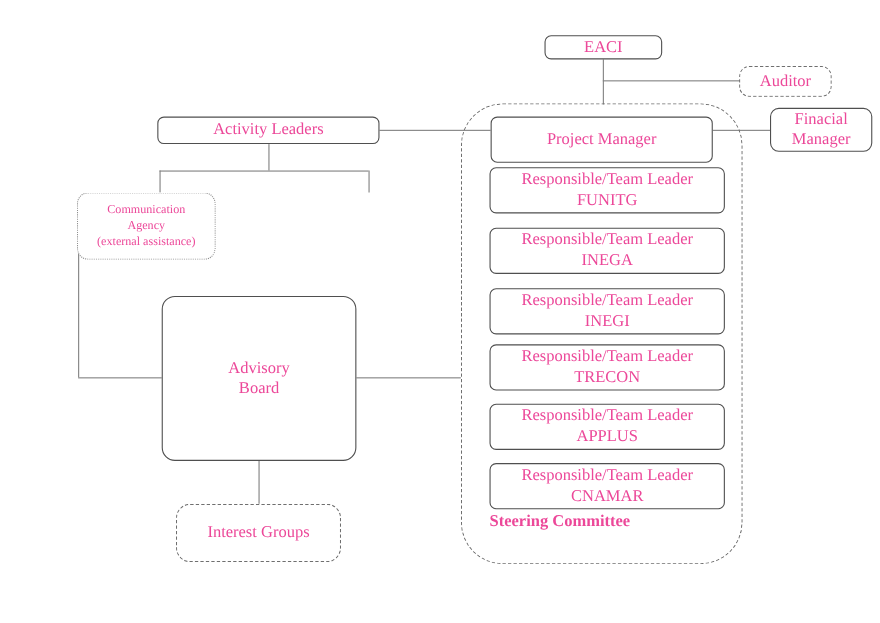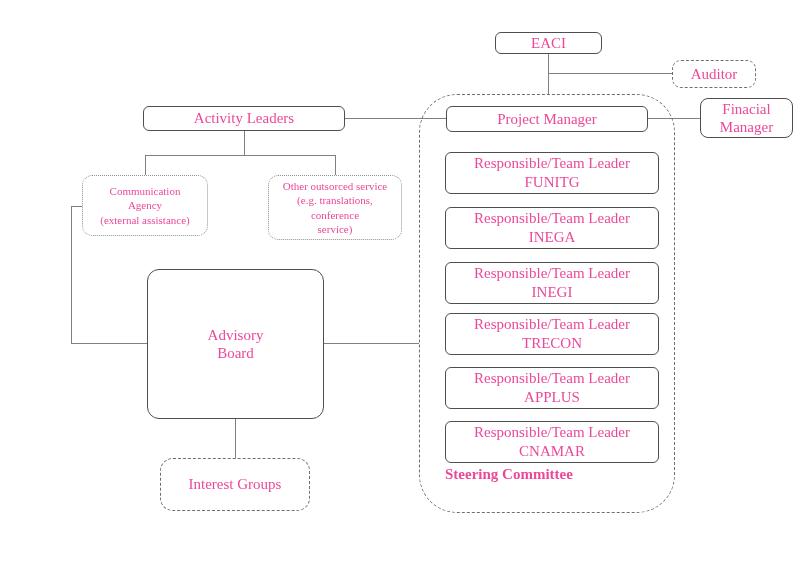--- a/index.html
+++ b/index.html
@@ -29,23 +29,23 @@
   .dashdot{border:1px dashed #6f6f6f;}
   .dotted{border:1px dotted #8f8f8f;font-size:11px;line-height:1.3;}
   .line{position:absolute;background:#808080;}
   .h{height:1px;}
   .v{width:1px;}
 
   
   .eaci              {left:455px;top:32px;width:107px;height:22px;}
   .auditor           {left:632px;top:60px;width:84px;height:28px;border-radius:9px;}
   .activity-leaders  {left:103px;top:106px;width:202px;height:25px;}
-  .project-manager   {left:406px;top:106px;width:202px;height:26px;}
+  .project-manager   {left:406px;top:106px;width:202px;height:42px;}
   .financial-manager {left:660px;top:98px;width:93px;height:40px;border-radius:8px;text-align:center;}
-  .comm-agency       {left:42px;top:175px;width:126px;height:61px;border-radius:10px;}
+  .comm-agency       {left:30px;top:175px;width:126px;height:61px;border-radius:10px;}
   .other-service     {left:228px;top:175px;width:134px;height:65px;border-radius:10px;}
   .advisory-board    {left:107px;top:269px;width:177px;height:150px;border-radius:12px;}
   .interest-groups   {left:120px;top:458px;width:150px;height:53px;border-radius:13px;}
   .steering-container{
     position:absolute;left:379px;top:94px;width:256px;height:419px;
     box-sizing:border-box;border:1px dashed #6f6f6f;border-radius:38px;
     background:transparent;
   }
   .team-leader{width:214px;height:42px;left:405px;font-size:15px;line-height:1.25;}
   .tl-0{top:152px;} .tl-1{top:207px;} .tl-2{top:262px;}
@@ -78,24 +78,20 @@
 
   <div class="box eaci">EACI</div>
   <div class="box dashdot auditor">Auditor</div>
   <div class="box activity-leaders">Activity Leaders</div>
   <div class="box project-manager">Project Manager</div>
   <div class="box financial-manager">Finacial
 Manager</div>
   <div class="box dotted comm-agency">Communication
 Agency
 (external assistance)</div>
-  <div class="box dotted other-service">Other outsorced service
-(e.g. translations,
-conference
-service)</div>
   <div class="box advisory-board">Advisory
 Board</div>
   <div class="box dashdot interest-groups">Interest Groups</div>
 
   <div class="box team-leader tl-0">Responsible/Team Leader
 FUNITG</div>
   <div class="box team-leader tl-1">Responsible/Team Leader
 INEGA</div>
   <div class="box team-leader tl-2">Responsible/Team Leader
 INEGI</div>

